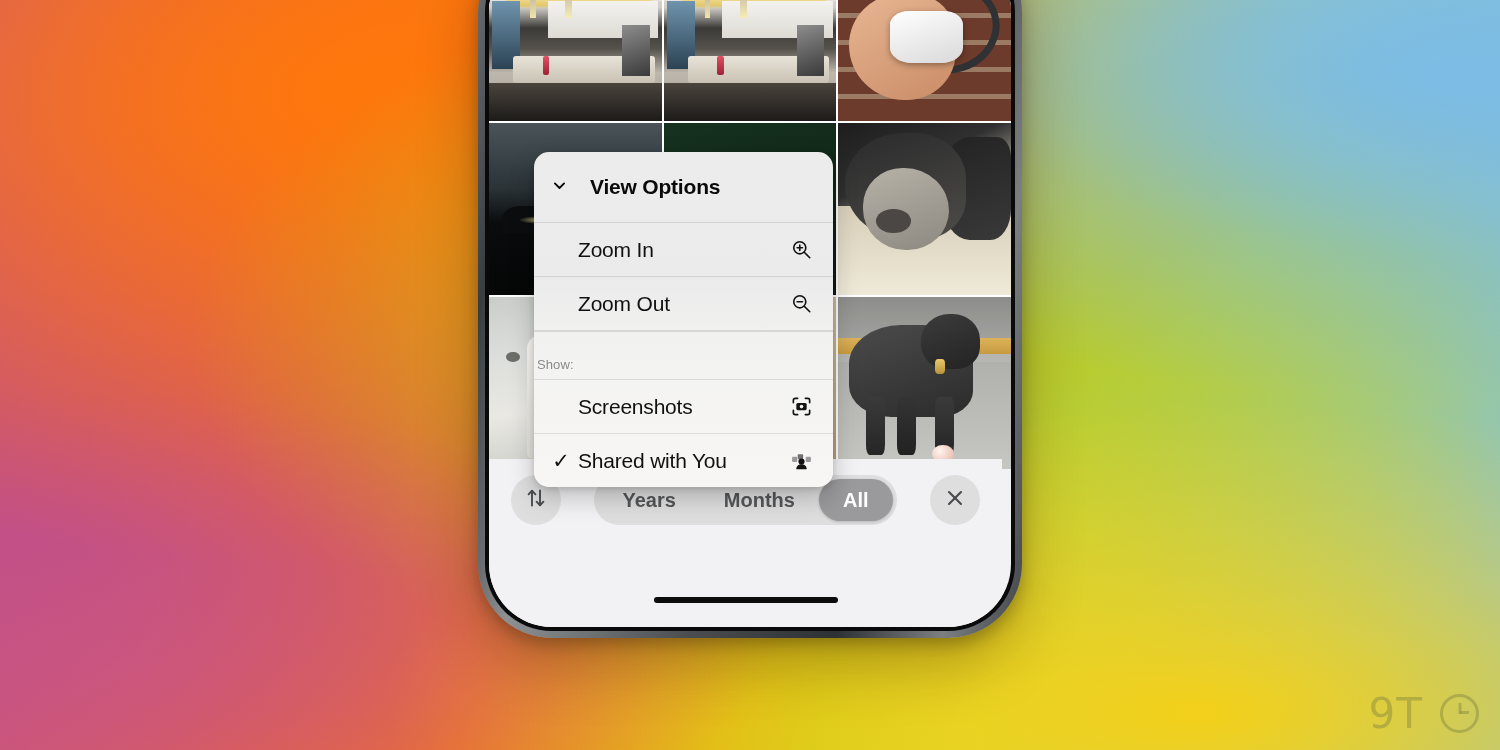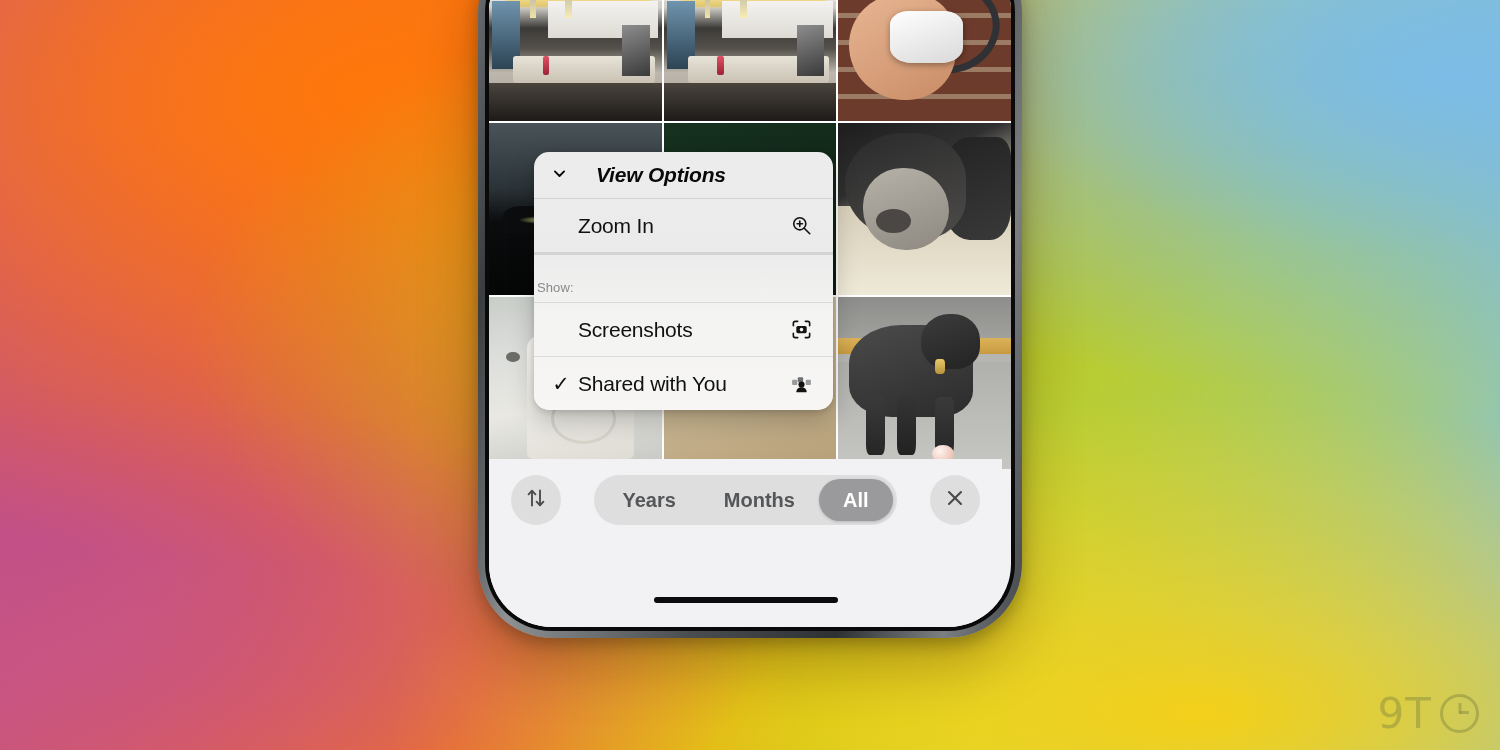--- a/index.html
+++ b/index.html
@@ -23,21 +23,21 @@
   .bg-soft{position:absolute;inset:0;
     background:
       radial-gradient(60% 50% at 8% 88%, rgba(201,86,139,0.55) 0%, rgba(201,86,139,0) 70%),
       radial-gradient(45% 40% at 95% 5%,  rgba(126,190,232,0.6) 0%, rgba(126,190,232,0) 72%);
   }
 
   
   .watermark{position:absolute;right:20px;bottom:12px;
     font-size:42px;letter-spacing:1px;font-weight:400;
     color:rgba(120,125,60,0.40);
-    display:flex;align-items:center;gap:7px;
+    display:flex;align-items:center;gap:16px;
     font-family:"DejaVu Sans",sans-serif;}
   .wm-clock{display:inline-block;width:33px;height:33px;border:3px solid rgba(120,125,60,0.40);
     border-radius:50%;position:relative;margin:0 1px;}
   .wm-clock::before{content:"";position:absolute;left:50%;top:6px;width:3px;height:11px;
     background:rgba(120,125,60,0.40);transform:translateX(-50%);}
   .wm-clock::after{content:"";position:absolute;left:50%;top:14px;width:9px;height:3px;
     background:rgba(120,125,60,0.40);}
 
   
   .phone{position:absolute;left:478px;top:-62px;width:544px;height:700px;
@@ -163,21 +163,21 @@
   .seg-item.active{background:#9a9a9c;color:#ffffff;
     box-shadow:0 1px 3px rgba(0,0,0,0.18);}
   .home-ind{position:absolute;left:50%;transform:translateX(-50%);bottom:24px;
     width:184px;height:6px;border-radius:3px;background:#0c0c0c;}
 
   
   .ctxmenu{position:absolute;left:45px;top:203px;width:299px;
     border-radius:15px;overflow:hidden;
     background:linear-gradient(180deg,#ececec 0%,#ebebeb 38%,#f3f3f2 62%,#f7f6f4 100%);
     box-shadow:0 10px 26px rgba(0,0,0,0.22),0 2px 6px rgba(0,0,0,0.14);}
-  .ctx-head{height:46px;display:flex;align-items:center;padding:0 17px;gap:28px;font-style:italic;}
+  .ctx-head{height:46px;display:flex;align-items:center;padding:12px 17px;gap:22px;}
   .ctx-head-title{font-size:21px;font-weight:700;color:#0a0a0a;letter-spacing:-0.2px;}
   .ctx-sep{height:1px;background:rgba(0,0,0,0.10);}
   .ctx-item{height:53px;display:flex;align-items:center;padding:0 19px 0 19px;
     justify-content:space-between;}
   .ctx-left{display:flex;align-items:center;gap:9px;}
   .ctx-label{font-size:21px;color:#111;letter-spacing:-0.2px;}
   .ctx-check{width:16px;display:flex;align-items:center;justify-content:center;}
   .ctx-section{height:40px;display:flex;align-items:flex-end;padding:0 19px 7px 3px;}
   .ctx-section-label{font-size:13px;color:#8a8a8c;letter-spacing:0.1px;}
   .ctx-icon{width:26px;height:26px;display:flex;align-items:center;justify-content:center;}
@@ -318,20 +318,33 @@
               <svg width="23" height="23" viewBox="0 0 24 24" fill="none" stroke="#121212" stroke-width="1.7" stroke-linecap="round">
                 <circle cx="10.2" cy="10.2" r="6.3"></circle>
                 <path d="M14.9 14.9 L20.6 20.6"></path>
                 <path d="M7.4 10.2 H13"></path>
                   <path d="M10.2 7.4 V13"></path>
               </svg>
             </span>
           </div>
           <div class="ctx-sep"></div>
 
+          <div class="ctx-item">
+            <div class="ctx-left">
+              <span class="ctx-check"></span>
+              <span class="ctx-label">Zoom Out</span>
+            </div>
+            <span class="ctx-icon">
+              <svg width="23" height="23" viewBox="0 0 24 24" fill="none" stroke="#121212" stroke-width="1.7" stroke-linecap="round">
+                <circle cx="10.2" cy="10.2" r="6.3"></circle>
+                <path d="M14.9 14.9 L20.6 20.6"></path>
+                <path d="M7.4 10.2 H13"></path>
+              </svg>
+            </span>
+          </div>
           <div class="ctx-sep"></div>
 
           <div class="ctx-sep"></div>
 
           <div class="ctx-section">
             <span class="ctx-section-label">Show:</span>
           </div>
           <div class="ctx-sep"></div>
 
           <div class="ctx-item">

